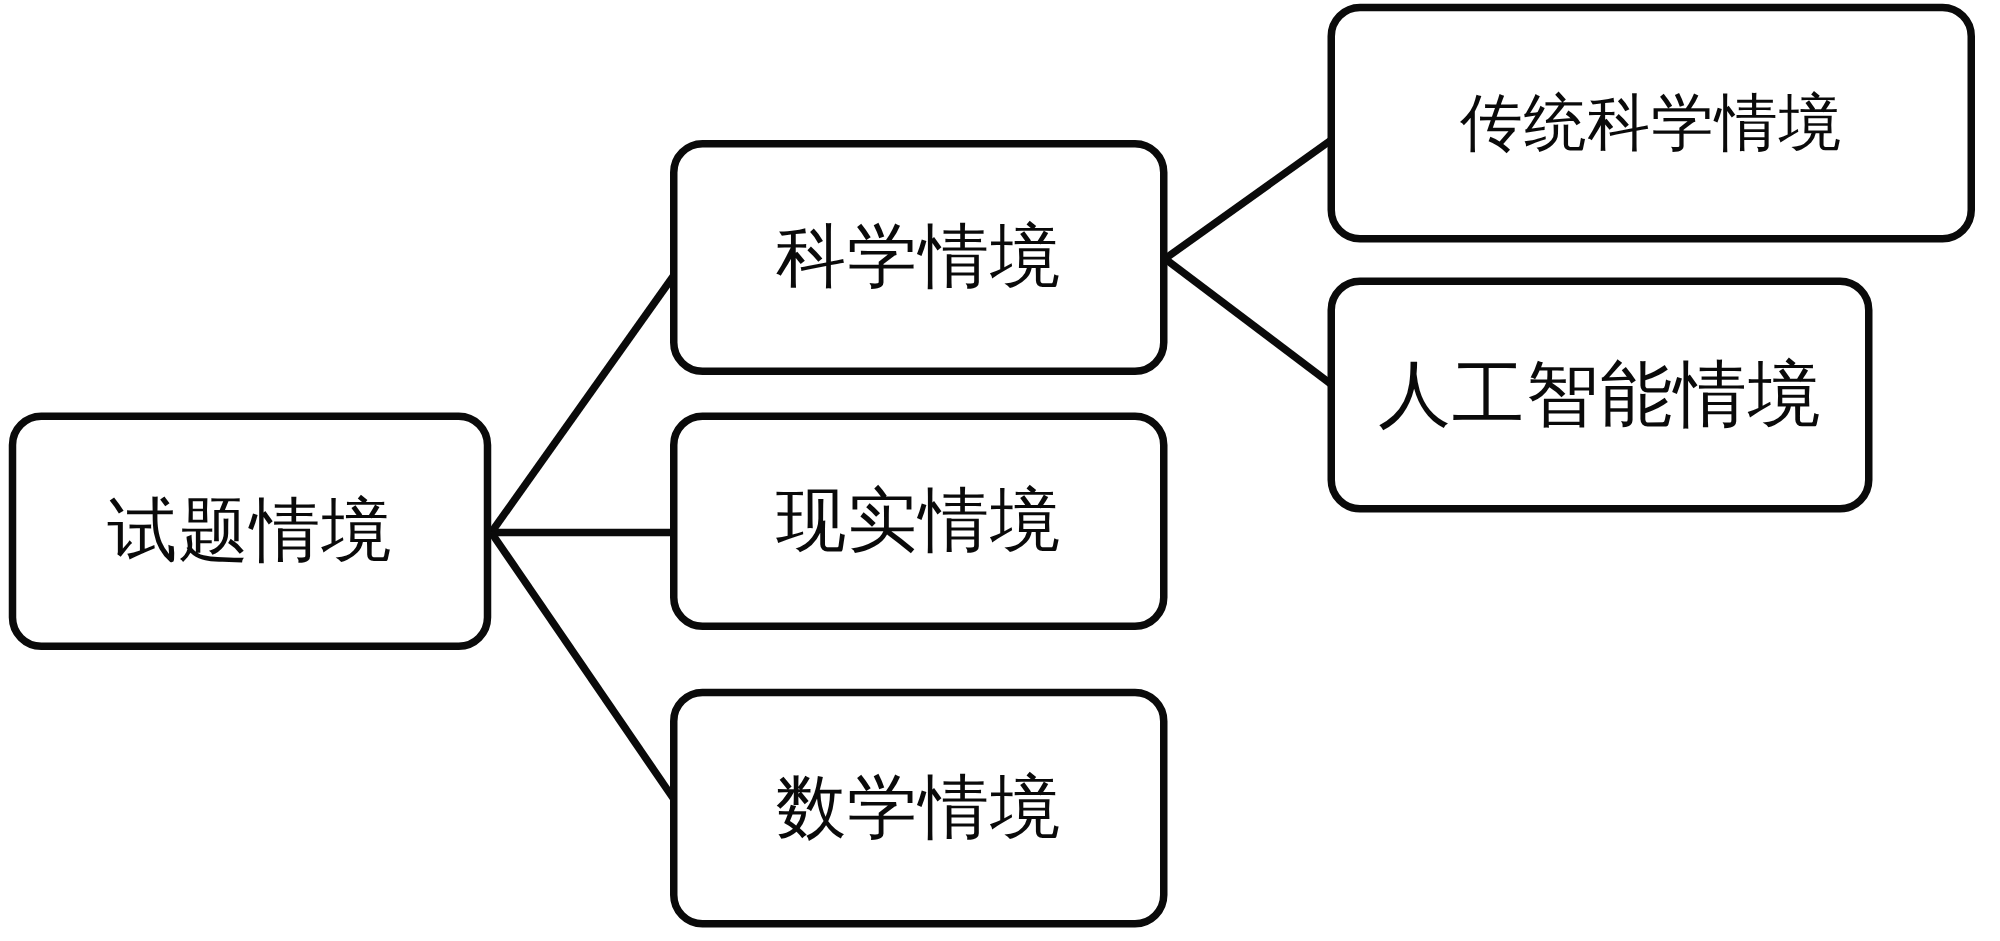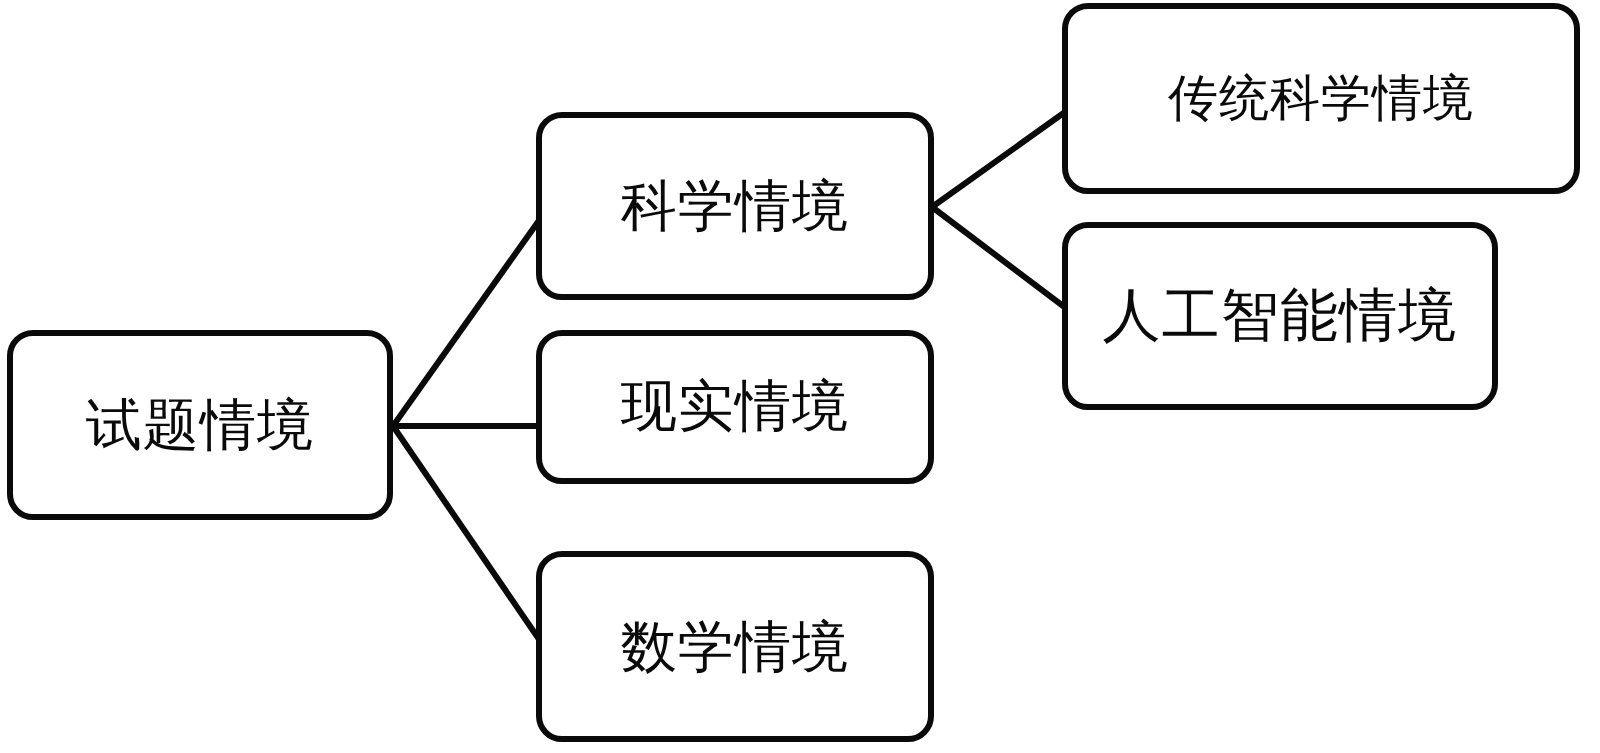--- a/index.html
+++ b/index.html
@@ -50,24 +50,23 @@
     z-index: 2;
   }
 
   
   #node-science {
     left: 536px; top: 112px; width: 398px; height: 188px;
     font-size: 56px;
     z-index: 2;
   }
   #node-reality {
-    left: 536px; top: 330px; width: 398px; height: 154px;
+    left: 536px; top: 330px; width: 398px; height: 174px;
     font-size: 56px;
     z-index: 2;
-    font-family: Liberation Serif, serif;
   }
   #node-math {
     left: 536px; top: 551px; width: 398px; height: 191px;
     font-size: 56px;
     z-index: 2;
   }
 
   
   #node-traditional-science {
     left: 1062px; top: 3px; width: 518px; height: 191px;

